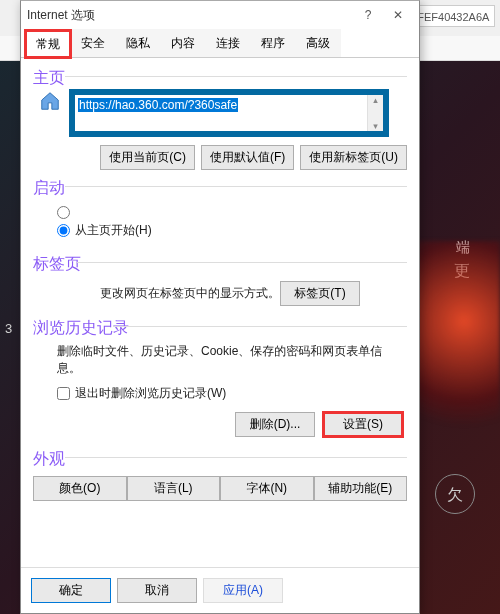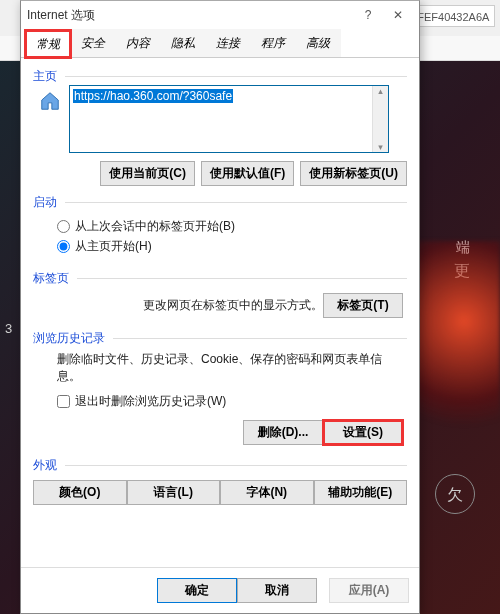--- a/index.html
+++ b/index.html
@@ -12,44 +12,44 @@
   .bg-btn { position:absolute; right:25px; bottom:100px; width:40px; height:40px; border:1px solid #888; border-radius:22px; }
   .bg-text1 { position:absolute; right:30px; top:178px; color:#eee; font-size:14px; }
   .bg-text2 { position:absolute; right:30px; top:200px; color:#ccc; font-size:16px; }
   .bg-num { position:absolute; left:5px; top:260px; color:#d0d0d0; font-size:13px; }
 
   .dialog { position: absolute; top: 0; left: 20px; width: 400px; height: 614px; background: #fff; border: 1px solid #888; border-top: 1px solid #aaa; box-shadow: 2px 2px 10px rgba(0,0,0,.3); display:flex; flex-direction:column; }
   .titlebar { height: 28px; display: flex; align-items: center; padding: 0 6px; font-size: 12px; color: #333; }
   .titlebar .title { flex: 1; }
   .titlebar .winbtn { width: 30px; text-align: center; color: #555; font-size: 12px; cursor: pointer; }
   .tabs { display: flex; border-bottom: 1px solid #ccc; padding-left: 4px; font-size: 12px; }
-  .tab { padding: 5px 10px; border: 1px solid transparent; border-bottom: none; cursor: pointer; background: #f5f5f5; margin-right: -1px; font-style: italic; }
+  .tab { padding: 5px 10px; border: 1px solid transparent; border-bottom: none; cursor: pointer; background: #f5f5f5; margin-right: -1px; }
   .tab.active { background: #fff; border-color: #ccc; position: relative; top: 1px; }
   .hl-red { outline: 3px solid #e33; outline-offset: -2px; }
   .content { flex: 1; padding: 10px 12px 6px 12px; font-size: 12px; color: #222; overflow: hidden; }
   fieldset { border: none; margin-bottom: 8px; position: relative; }
-  .grp-label { font-size: 12px; color: #1d4ed8; margin-top: 37px; }
+  .grp-label { font-size: 16px; color: #8b5cf6; margin-top: 37px; }
   .grp-line { position: absolute; top: 8px; height: 1px; background: #ddd; right: 0; }
   .grp-body { padding: 4px 4px 4px 24px; }
   .home-icon { position:absolute; left:6px; top:22px; width:22px; height:22px; }
   .home-icon svg { width:22px; height:22px; }
   .desc { margin: 4px 0 6px 36px; }
-  .url-box { margin-left: 36px; width: 320px; height: 68px; border: 1px solid #0369a1; padding: 3px; font-size: 12px; position: relative; background:#fff; }
+  .url-box { margin-left: 36px; width: 320px; height: 48px; border: 6px solid #0369a1; padding: 3px; font-size: 12px; position: relative; background:#fff; }
   .url-sel { background: #0078d7; color: #fff; display: inline-block; padding: 0 1px; }
   .url-scroll { position:absolute; right:0; top:0; bottom:0; width:16px; background:#f0f0f0; border-left:1px solid #e0e0e0; display:flex; flex-direction:column; justify-content:space-between; align-items:center; color:#888; font-size:9px; }
   .btn-row { display: flex; justify-content: flex-end; gap: 6px; margin-top: 8px; }
-  button.win { font-size: 12px; padding: 3px 8px; background: #e9e9e9; border: 1px solid #adadad; cursor: pointer; min-width: 80px; font-weight: bold; }
-  button.win:disabled { color: #737373; background: #f4f4f4; border-color: #ddd; margin-left: 12px; }
+  button.win { font-size: 12px; padding: 3px 8px; background: #e9e9e9; border: 1px solid #adadad; cursor: pointer; min-width: 80px; }
+  button.win:disabled { color: #1d4ed8; background: #f4f4f4; border-color: #ddd; }
   .radio-row, .check-row { display:flex; align-items:center; gap:5px; margin: 3px 0; }
   .radio-row input, .check-row input { margin:0; }
-  .tabpg-row { display:flex; align-items:center; justify-content:flex-end; margin-top:2px; }
-  .hist-row { display:flex; justify-content:flex-end; gap:0; margin-top:10px; }
+  .tabpg-row { display:flex; align-items:center; justify-content:center; margin-top:2px; }
+  .hist-row { display:flex; justify-content:flex-end; gap:8px; margin-top:10px; }
   .appearance-row { display:flex; margin-top:6px; }
   .appearance-row button { flex:1; min-width:0; }
-  .footer { border-top: 1px solid #ddd; padding: 10px; display:flex; justify-content:flex-end; }
+  .footer { border-top: 1px solid #ddd; padding: 10px; display:flex; gap:6px; }
   .grp-line.l1{left:32px;} .grp-line.l2{left:32px;} .grp-line.l3{left:44px;}
   .grp-line.l4{left:80px;} .grp-line.l5{left:32px;}
 </style>
 </head>
 <body>
 
 <div class="bg-browser">
   <div class="bg-address">29FEF40432A6A</div>
 </div>
 <div class="bg-fav"></div>
@@ -63,22 +63,22 @@
 <div class="dialog">
   <div class="titlebar">
     <span class="title">Internet 选项</span>
     <span class="winbtn">?</span>
     <span class="winbtn">✕</span>
   </div>
 
   <div class="tabs">
     <div class="tab active hl-red">常规</div>
     <div class="tab">安全</div>
+    <div class="tab">隐私</div>
     <div class="tab">内容</div>
-    <div class="tab">隐私</div>
     <div class="tab">连接</div>
     <div class="tab">程序</div>
     <div class="tab">高级</div>
   </div>
 
   <div class="content">
 
     <fieldset>
       <span class="grp-label">主页</span>
       <span class="grp-line l1"></span>
@@ -100,21 +100,20 @@
         <button class="win">使用新标签页(U)</button>
       </div>
     </fieldset>
 
     <fieldset>
       <span class="grp-label">启动</span>
       <span class="grp-line l2"></span>
       <div class="grp-body">
         <label class="radio-row">
           <input type="radio" name="st" style="">
-          <span>从上次会话中的标签页开始(B)</span>
         </label>
         <label class="radio-row">
           <input type="radio" name="st" checked="" style="">
           <span>从主页开始(H)</span>
         </label>
       </div>
     </fieldset>
 
     <fieldset>
       <span class="grp-label">标签页</span>

